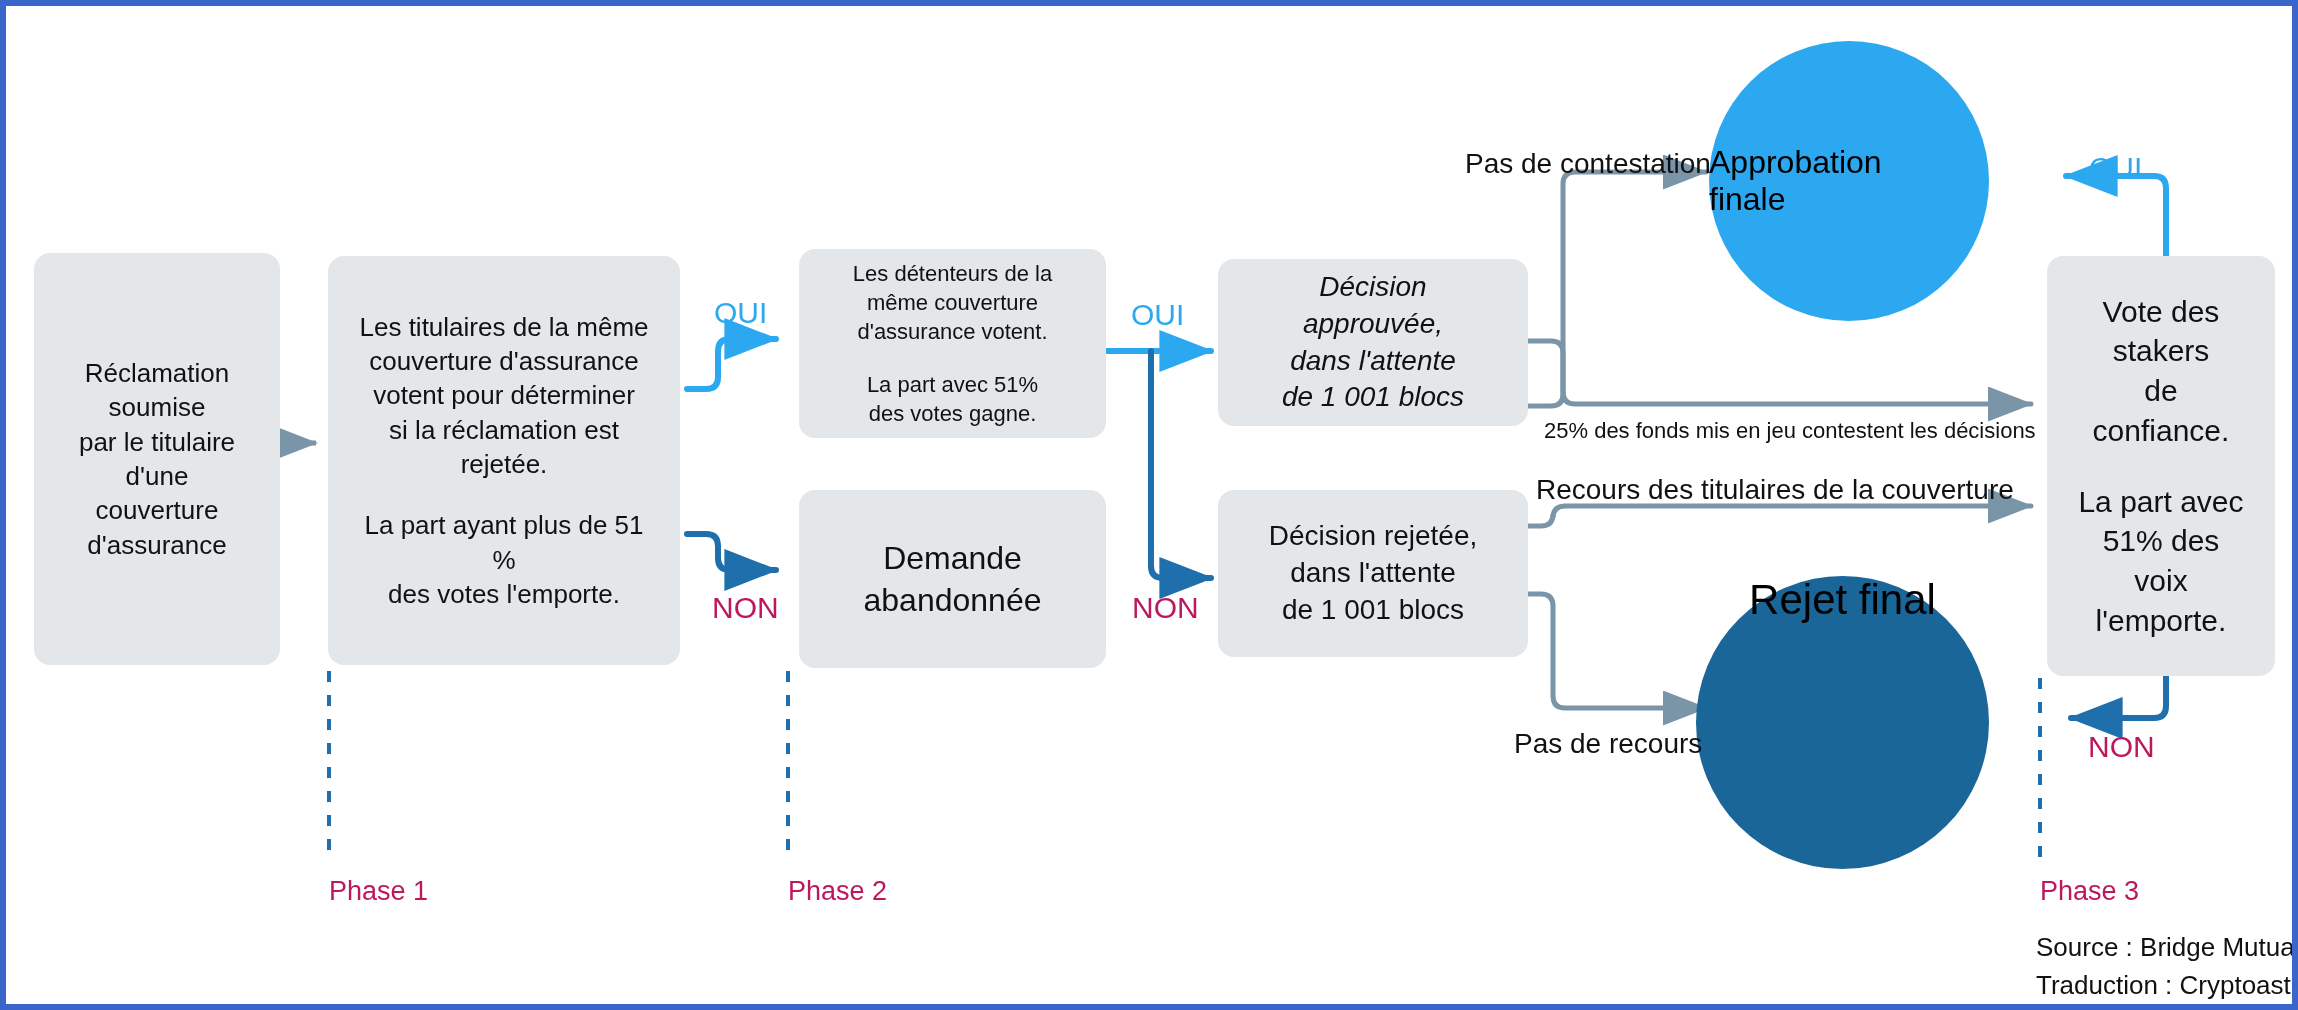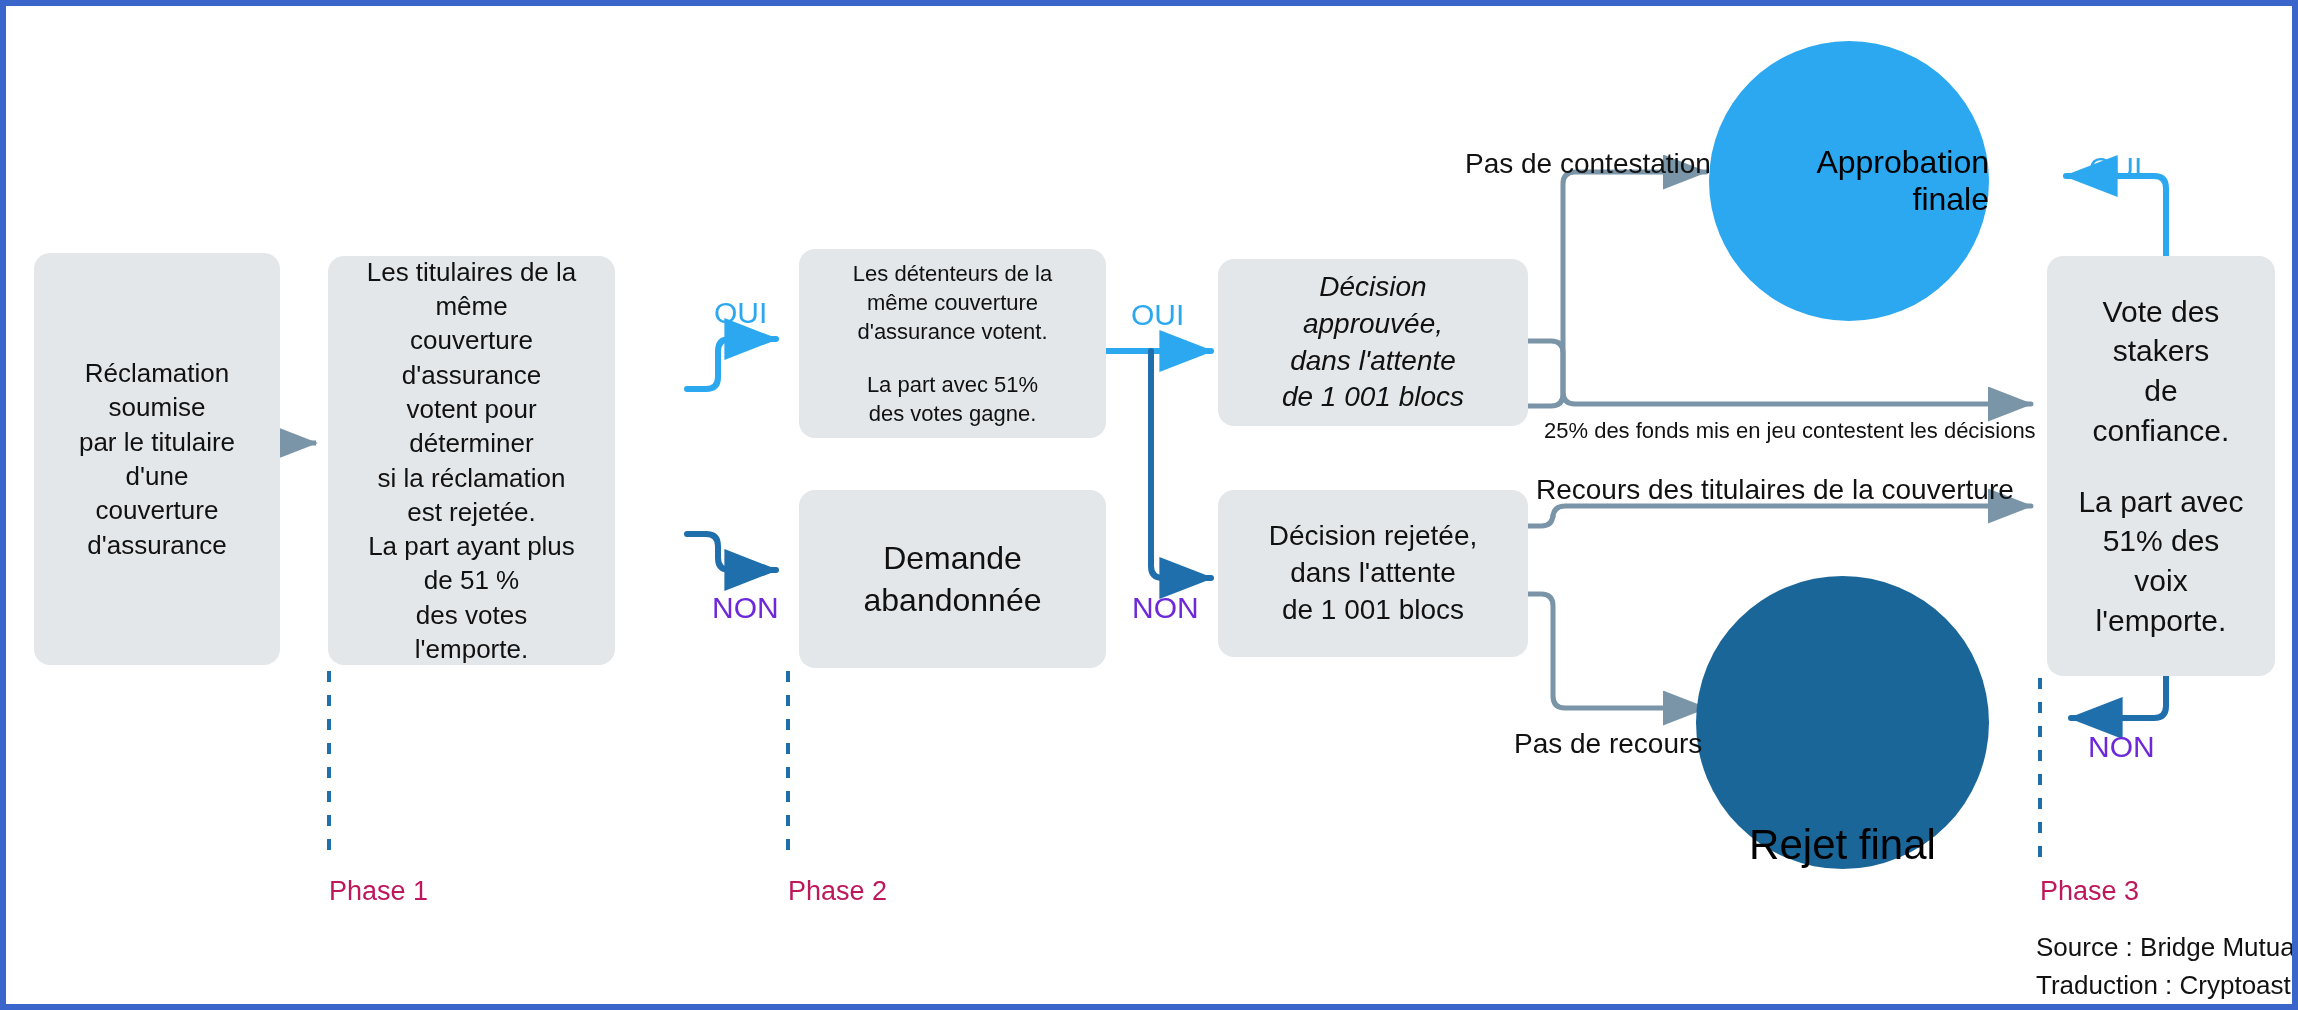--- a/index.html
+++ b/index.html
@@ -24,27 +24,27 @@
     text-align:center;
     color:#111111;
     box-sizing:border-box;
     padding:10px 30px;
   }
   .box .line{display:block;line-height:1.32;}
   .gap{height:1.05em;display:block;}
   .circle{
     position:absolute;
     border-radius:50%;
-    display:flex;align-items:flex-end;justify-content:center;
+    display:flex;align-items:flex-start;justify-content:center;
     text-align:center;color:#000000;
     box-sizing:border-box;
   }
   .lbl{position:absolute;color:#111111;white-space:nowrap;}
   .lbl-blue{position:absolute;color:#2BA8F0;white-space:nowrap;}
-  .lbl-dblue{position:absolute;color:#6d28d9;white-space:nowrap;}
+  .lbl-dblue{position:absolute;color:#be185d;white-space:nowrap;}
   .phase{position:absolute;color:#be185d;white-space:nowrap;font-size:27px;}
   .src{position:absolute;color:#111111;white-space:nowrap;font-size:26px;line-height:1.5;text-align:left;}
 </style>
 </head>
 <body>
 
 <div id="canvas">
 
   <svg class="wires" viewBox="0 0 2298 1010">
     <defs>
@@ -115,21 +115,21 @@
   </svg>
 
   <div class="box" style="left:28px;top:247px;width:246px;height:412px;font-size:26px;">
     <span class="line">Réclamation</span>
     <span class="line">soumise</span>
     <span class="line">par le titulaire</span>
     <span class="line">d'une couverture</span>
     <span class="line">d'assurance</span>
   </div>
 
-  <div class="box" style="left:322px;top:250px;width:287px;height:409px;font-size:26px;">
+  <div class="box" style="left:322px;top:250px;width:352px;height:409px;font-size:26px;">
     <span class="line">Les titulaires de la même</span>
     <span class="line">couverture d'assurance</span>
     <span class="line">votent pour déterminer</span>
     <span class="line">si la réclamation est rejetée.</span>
     <span class="gap"></span>
     <span class="line">La part ayant plus de 51 %</span>
     <span class="line">des votes l'emporte.</span>
   </div>
 
   <div class="box" style="left:793px;top:243px;width:307px;height:189px;font-size:22px;">

